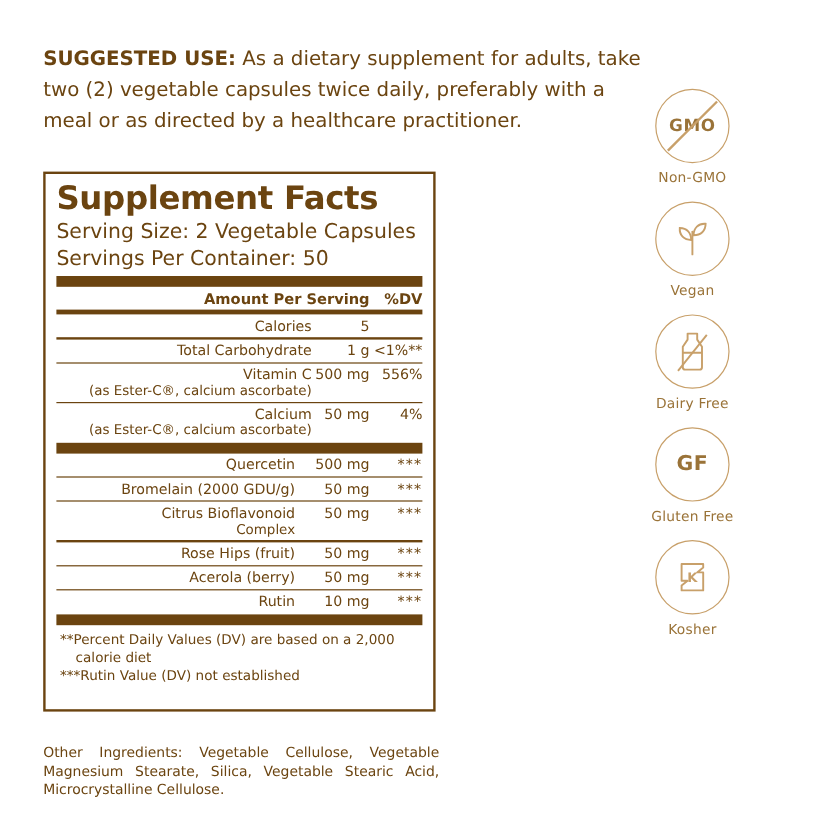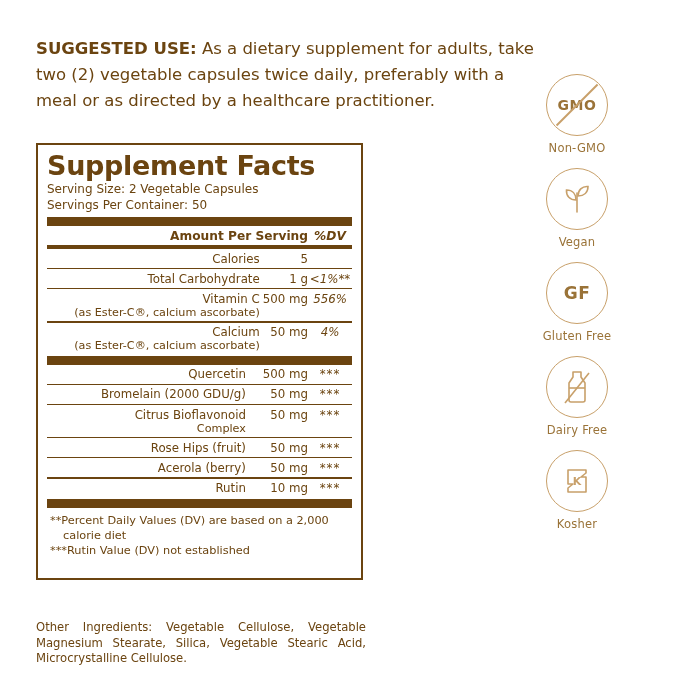--- a/index.html
+++ b/index.html
@@ -50,21 +50,21 @@
   .sf-title {
     font-size: 27px;
     font-weight: bold;
     color: #6b4410;
     letter-spacing: -0.3px;
     line-height: 1.08;
     margin: 0 0 2px 0;
     font-family: "DejaVu Sans", sans-serif;
   }
   .sf-serving {
-    font-size: 12px;
+    font-size: 17px;
     line-height: 1.33;
     color: #6b4410;
     margin-bottom: 3px;
   }
   .rule-thick {
     height: 9px;
     background: #6b4410;
     margin: 1px 0 0 0;
   }
   .rule-med {
@@ -90,25 +90,24 @@
   td.nm {
     text-align: right;
     padding-left: 3px;
   }
   td.amt {
     text-align: right;
     white-space: nowrap;
     padding-right: 14px;
   }
   td.dv {
-    text-align: center;
+    text-align: right;
     white-space: nowrap;
     width: 44px;
     padding-right: 3px;
-    font-style: italic;
   }
   .row-head td {
     font-weight: bold;
     font-size: 12.2px;
   }
   .sub {
     display: block;
     padding-left: 14px;
     font-size: 11.2px;
   }
@@ -365,34 +364,34 @@
           <path d="M17 30 C17 22 17 16 17 11"></path>
           <path d="M16 18 C10 18 6 14 6.5 8 C12.5 8 16 12 16 18 Z"></path>
           <path d="M18 14 C18 8 22 4 28 4.5 C28 10.5 24 14 18 14 Z"></path>
         </svg>
       </div>
       <div class="badge-label">Vegan</div>
     </div>
 
     <div class="badge">
       <div class="badge-circle">
-        <span class="badge-text" style="font-size:17px">GF</span>
-      </div>
-      <div class="badge-label">Gluten Free</div>
-    </div>
-
-    <div class="badge">
-      <div class="badge-circle">
         <svg class="bicon" width="34" height="38" viewBox="0 0 34 38" fill="none" stroke="#c8a06a" stroke-width="1.6" stroke-linejoin="round">
           <path d="M13 4 h8 v5 l4 6 v17 a2 2 0 0 1 -2 2 h-12 a2 2 0 0 1 -2 -2 v-17 l4 -6 z"></path>
           <path d="M9 20 h16"></path>
           <path d="M5 35 L29 5" stroke-width="1.6"></path>
         </svg>
       </div>
       <div class="badge-label">Dairy Free</div>
+    </div>
+
+    <div class="badge">
+      <div class="badge-circle">
+        <span class="badge-text" style="font-size:17px">GF</span>
+      </div>
+      <div class="badge-label">Gluten Free</div>
     </div>
 
     <div class="badge">
       <div class="badge-circle">
         <svg class="bicon" width="36" height="36" viewBox="0 0 36 36" fill="none" stroke="#c8a06a" stroke-width="1.6" stroke-linejoin="round">
           <path d="M8 6 h20 v24 h-20 z" opacity="0"></path>
           <path d="M9 7 h18 v3 l-5 4 h5 v15 h-18 v-4 l5 -4 h-5 z"></path>
           <text x="18" y="22" font-family="DejaVu Sans, sans-serif" font-size="11" font-weight="bold" fill="#c8a06a" stroke="none" text-anchor="middle">K</text>
         </svg>
       </div>

